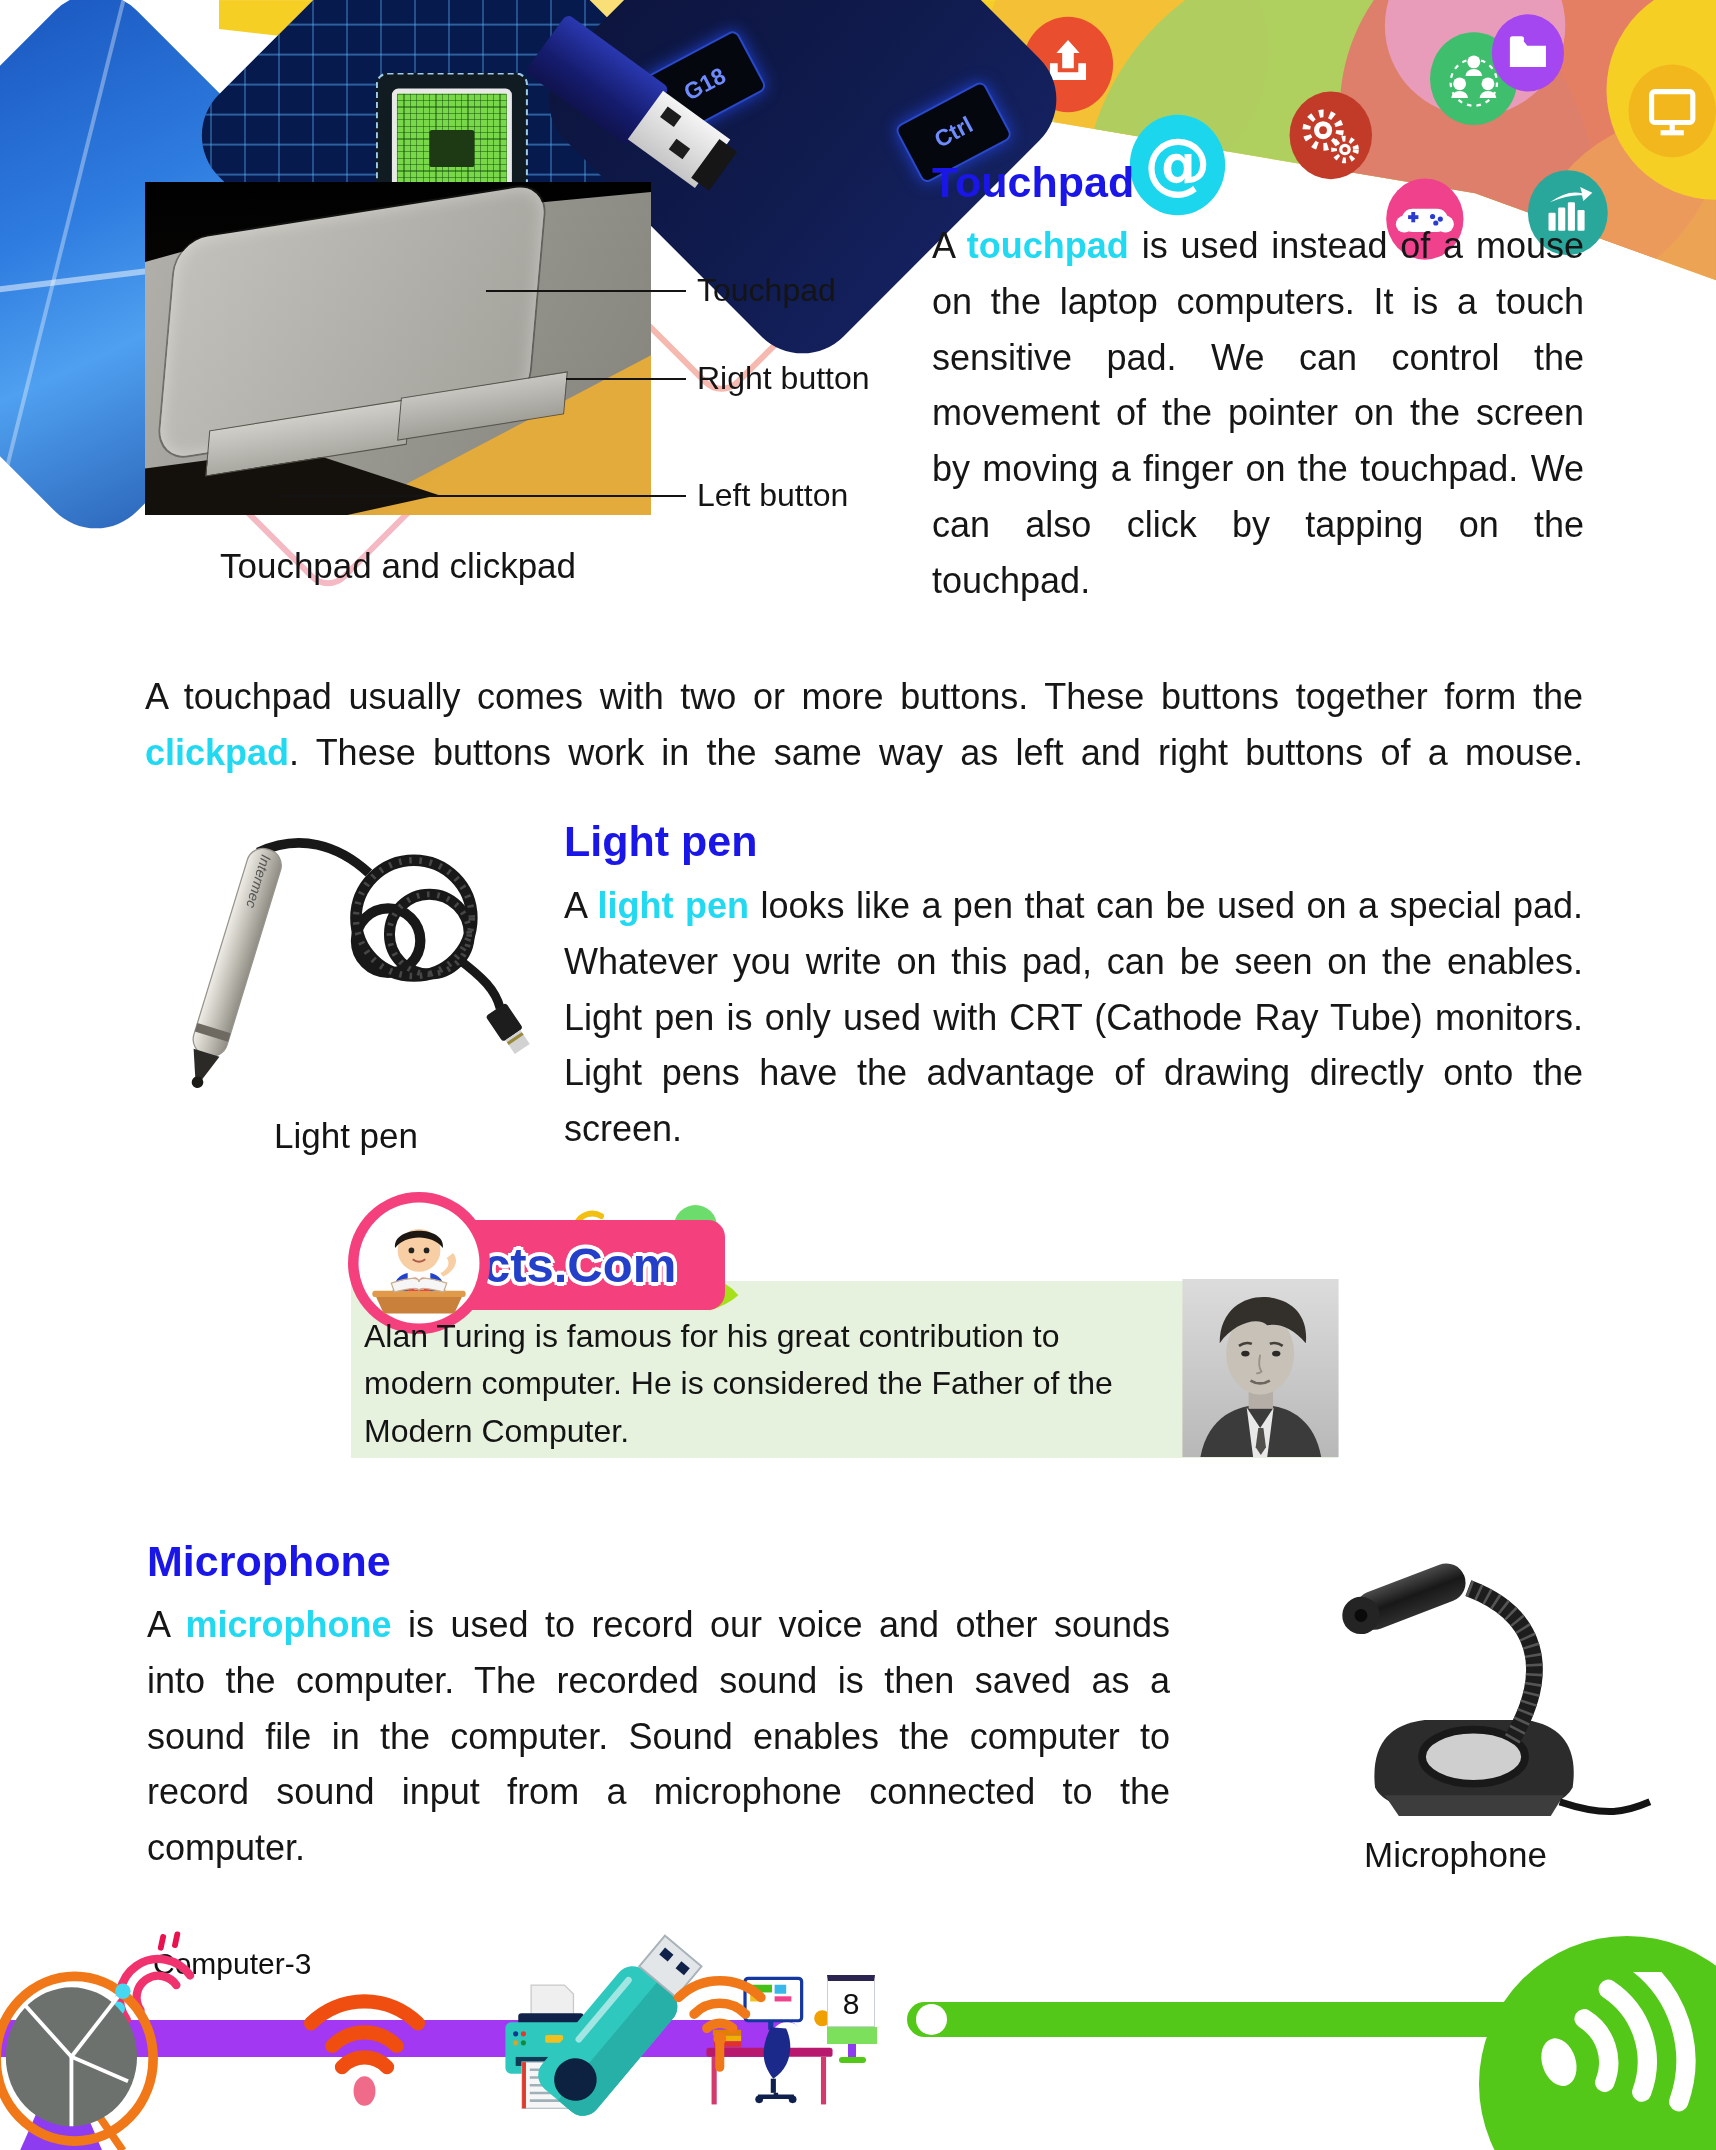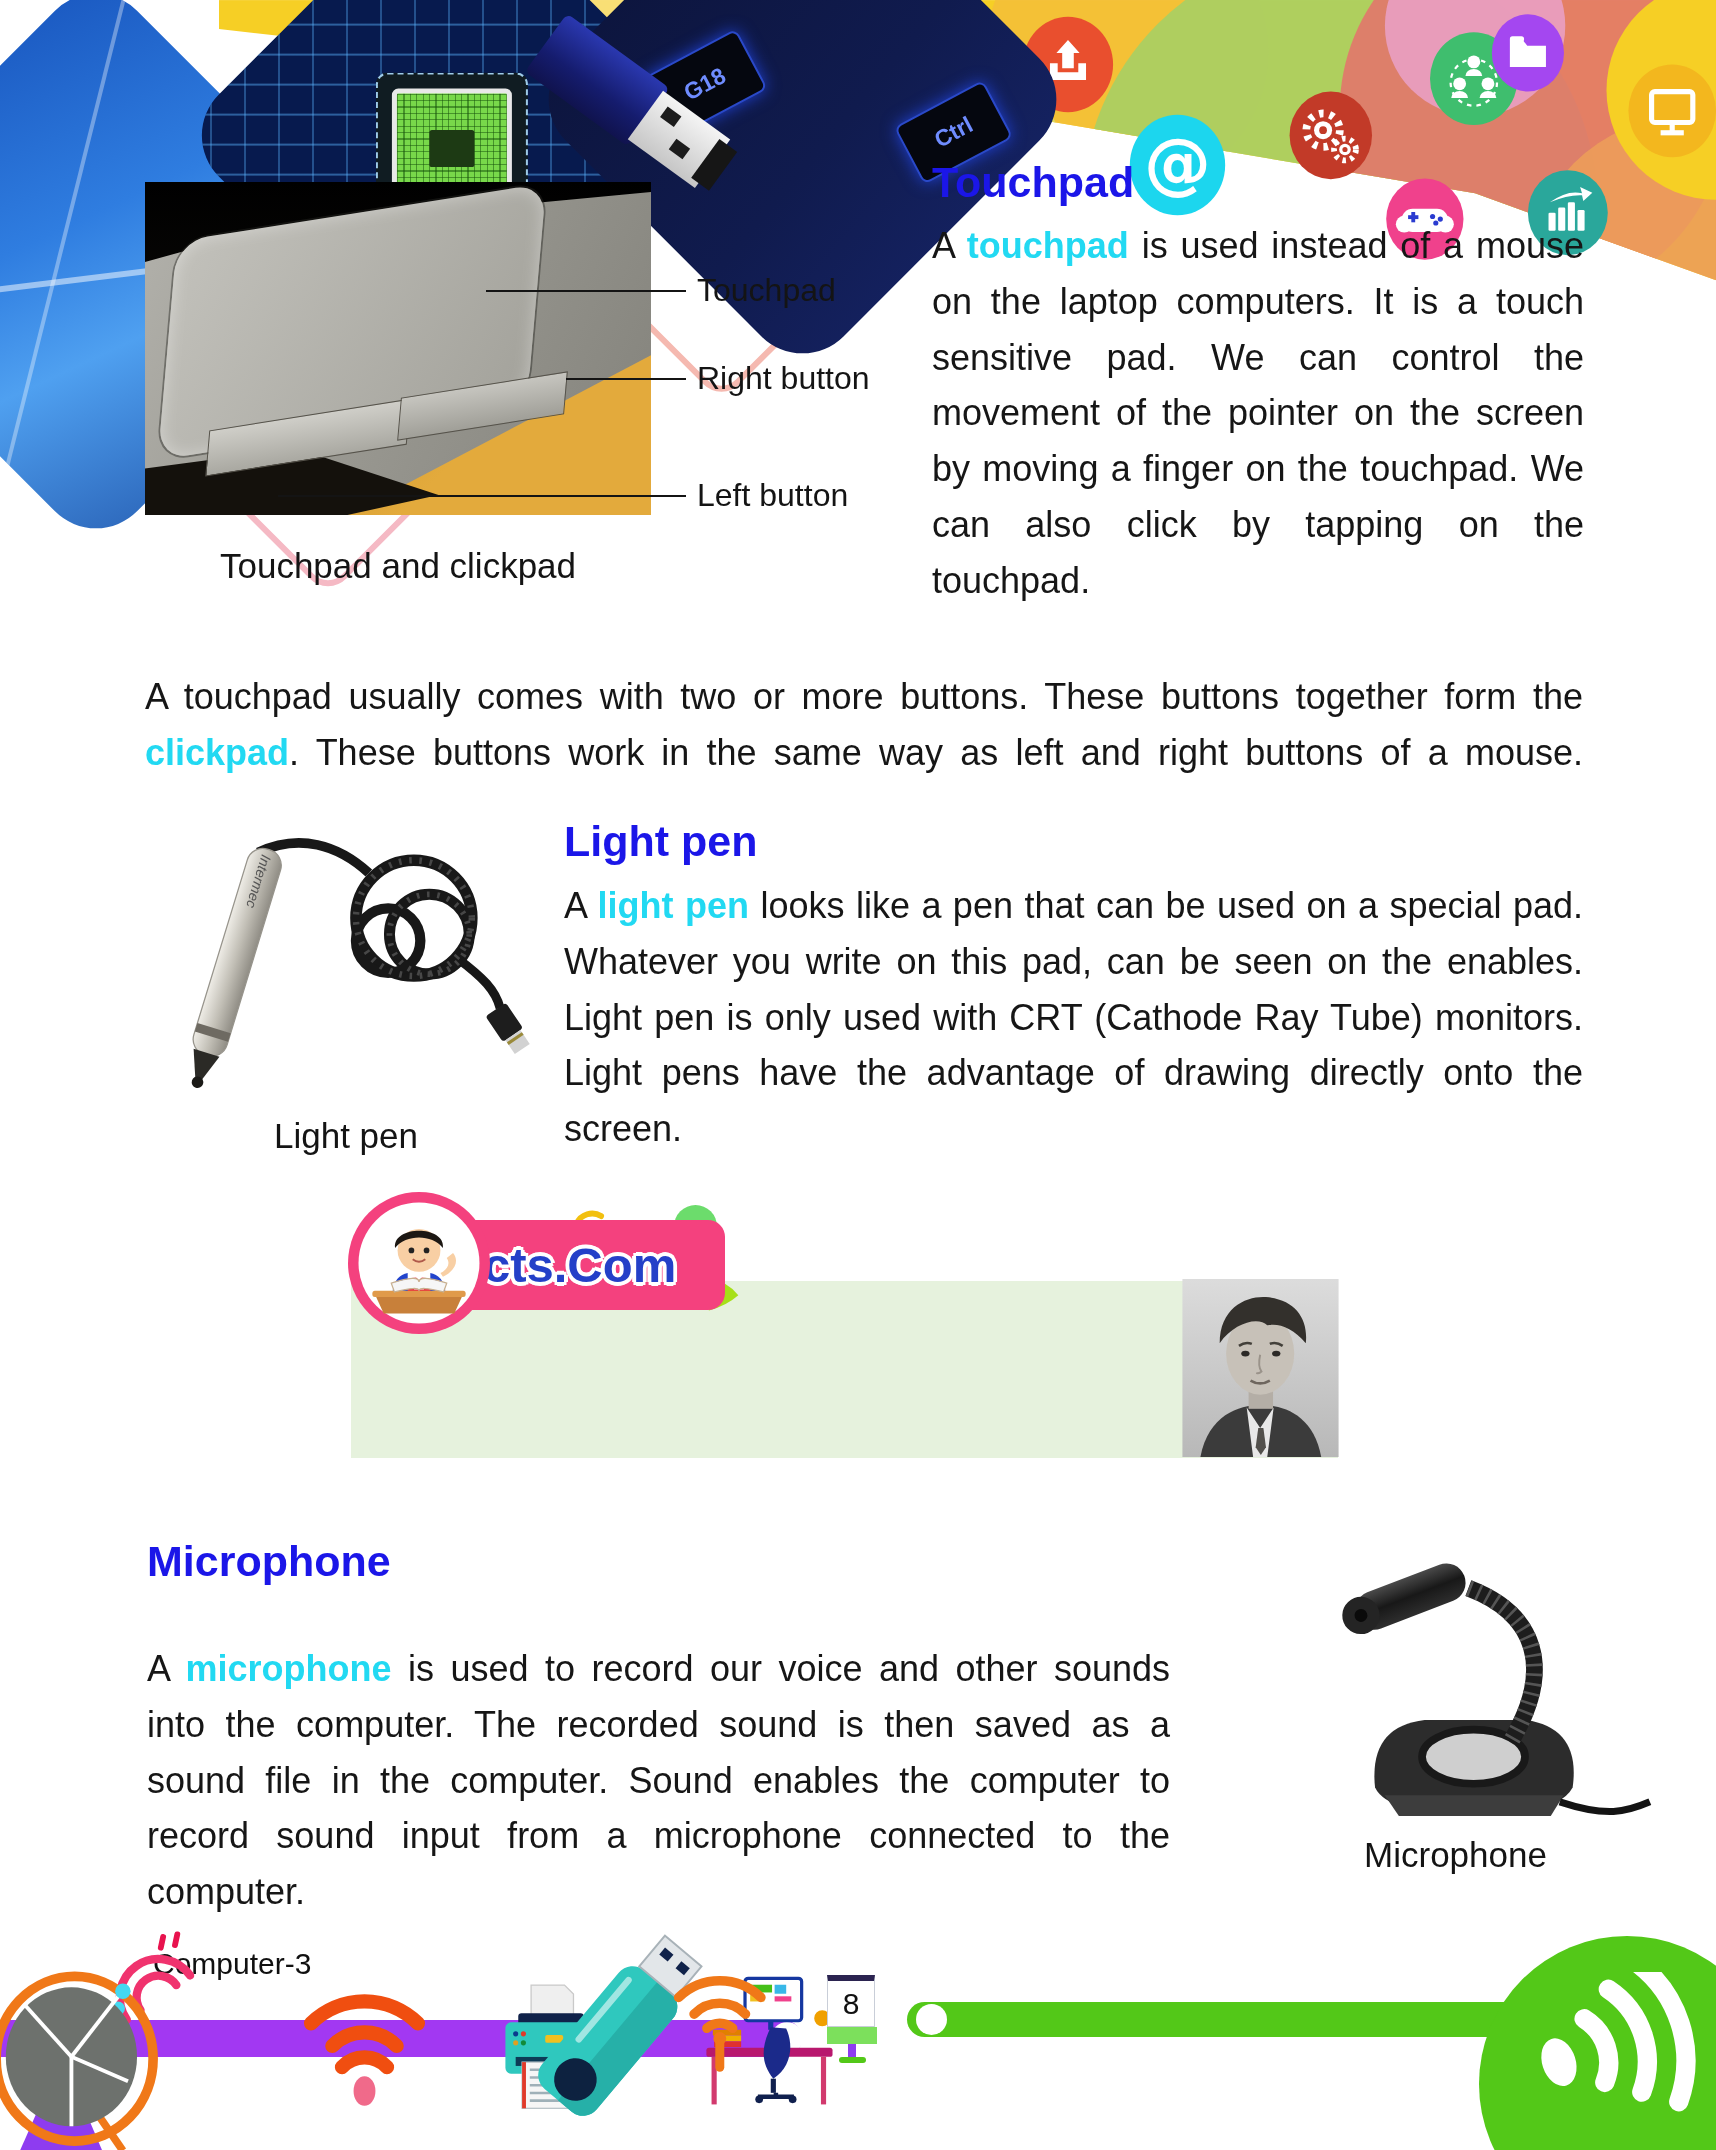--- a/index.html
+++ b/index.html
@@ -309,20 +309,21 @@
         <path d="M62,76 C58,40 142,40 138,76 C120,54 80,54 62,76 Z" fill="#1c1713"></path>
         <circle cx="88" cy="80" r="4.5" fill="#222"></circle>
           <circle cx="112" cy="80" r="4.5" fill="#222"></circle>
         <path d="M90,94 Q100,102 110,94" stroke="#b05a4a" stroke-width="3" fill="none"></path>
         <rect x="26" y="144" width="148" height="10" rx="4" fill="#e09a4a"></rect>
         <path d="M32,154 h136 l-12,26 h-112 Z" fill="#c8803a"></path>
         <path d="M56,132 q44,-14 44,-2 q0,-12 44,2 l-5,14 q-39,-10 -39,-2 q0,-8 -39,2 Z" fill="#f6f6f6" stroke="#c8b090" stroke-width="2"></path>
       </g>
     </svg>
   </div>
+  <div class="facts-text">Alan Turing is famous for his great contribution to modern computer. He is considered the Father of the Modern Computer.</div>
 
   <svg class="abs" style="left:1182px;top:1279px" width="157" height="178" viewBox="0 0 243 277">
     <defs>
         <linearGradient id="tbg" x1="0" y1="0" x2="0" y2="1">
       <stop offset="0" stop-color="#dcdcdc"></stop>
           <stop offset="1" stop-color="#b8b8b8"></stop>
         </linearGradient>
       </defs>
     <rect width="243" height="277" fill="url(#tbg)"></rect>
     <path d="M28,277 C40,212 88,196 121,196 C158,196 204,212 216,277 Z" fill="#3b3b3b"></path>
@@ -332,21 +333,21 @@
     <ellipse cx="121" cy="116" rx="53" ry="64" fill="#c7c1b8"></ellipse>
     <path d="M58,100 C58,44 100,26 130,28 C176,32 196,62 192,100 C172,76 150,68 132,72 C118,58 80,68 58,100 Z" fill="#33302c"></path>
     <ellipse cx="98" cy="116" rx="6.5" ry="4.5" fill="#2c2a27"></ellipse>
     <ellipse cx="146" cy="116" rx="6.5" ry="4.5" fill="#2c2a27"></ellipse>
     <path d="M88,104 q10,-7 20,-3 M136,101 q10,-4 20,3" stroke="#43403a" stroke-width="4" fill="none"></path>
     <path d="M121,118 q-4,18 2,26 q-4,4 -8,2" stroke="#9a938a" stroke-width="3" fill="none"></path>
     <path d="M106,158 q15,9 30,0" stroke="#6e665e" stroke-width="4" fill="none"></path>
   </svg>
 
   <div class="abs h-blue" style="left:147px;top:1537px;">Microphone</div>
-  <div class="abs body-p" style="left:147px;top:1597px;width:1023px;margin-top:44px;">
+  <div class="abs body-p" style="left:147px;top:1597px;width:1023px;">
     <span>A </span><span class="kw">microphone</span><span> is used to record our voice and other sounds into the computer. The recorded sound is then saved as a sound file in the computer. Sound enables the computer to record sound input from a microphone connected to the computer.</span>
   </div>
 
   <svg class="abs" style="left:1256px;top:1517px" width="399" height="316" viewBox="0 0 620 490">
     <defs>
         <linearGradient id="micgrad" x1="0" y1="0" x2="0" y2="1">
       <stop offset="0" stop-color="#4a4a4a"></stop>
           <stop offset="0.5" stop-color="#181818"></stop>
           <stop offset="1" stop-color="#2e2e2e"></stop>
         </linearGradient>

